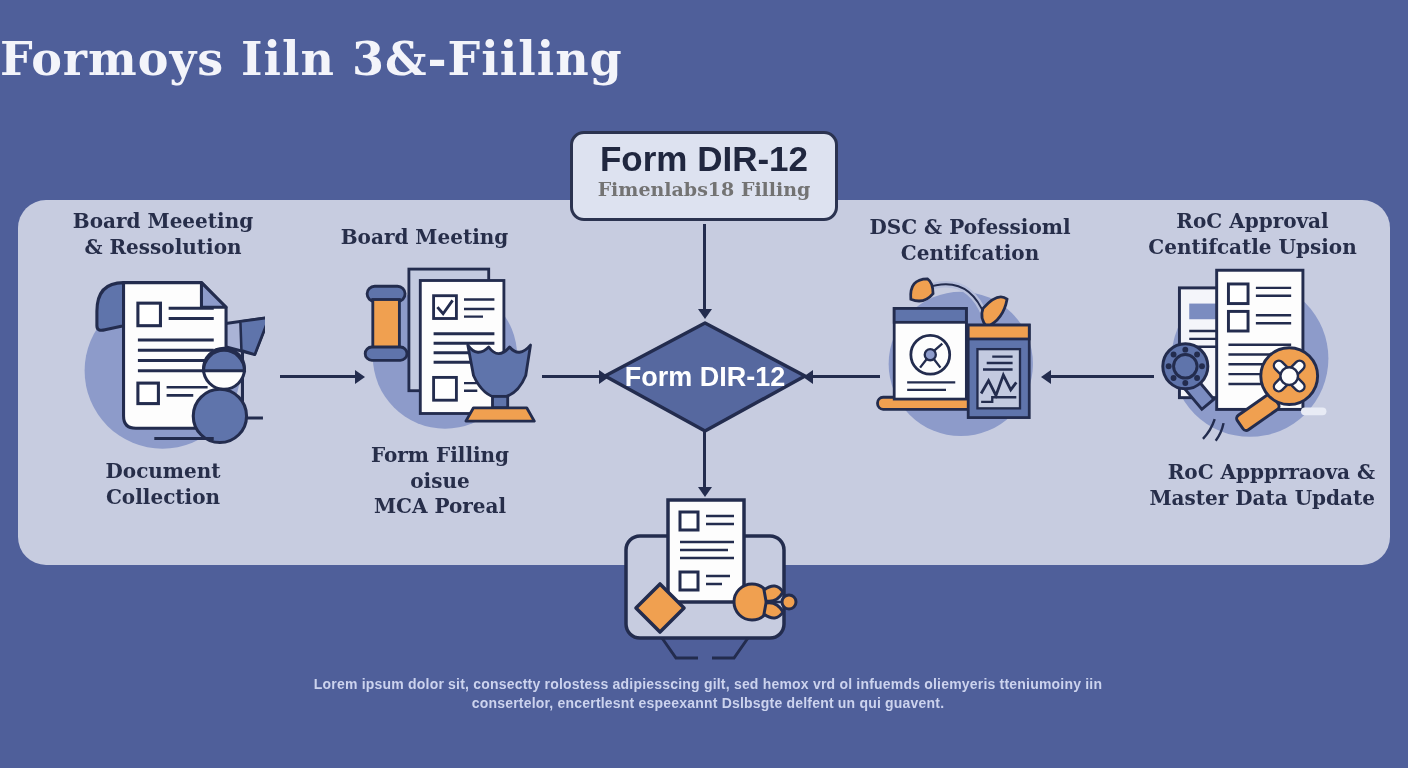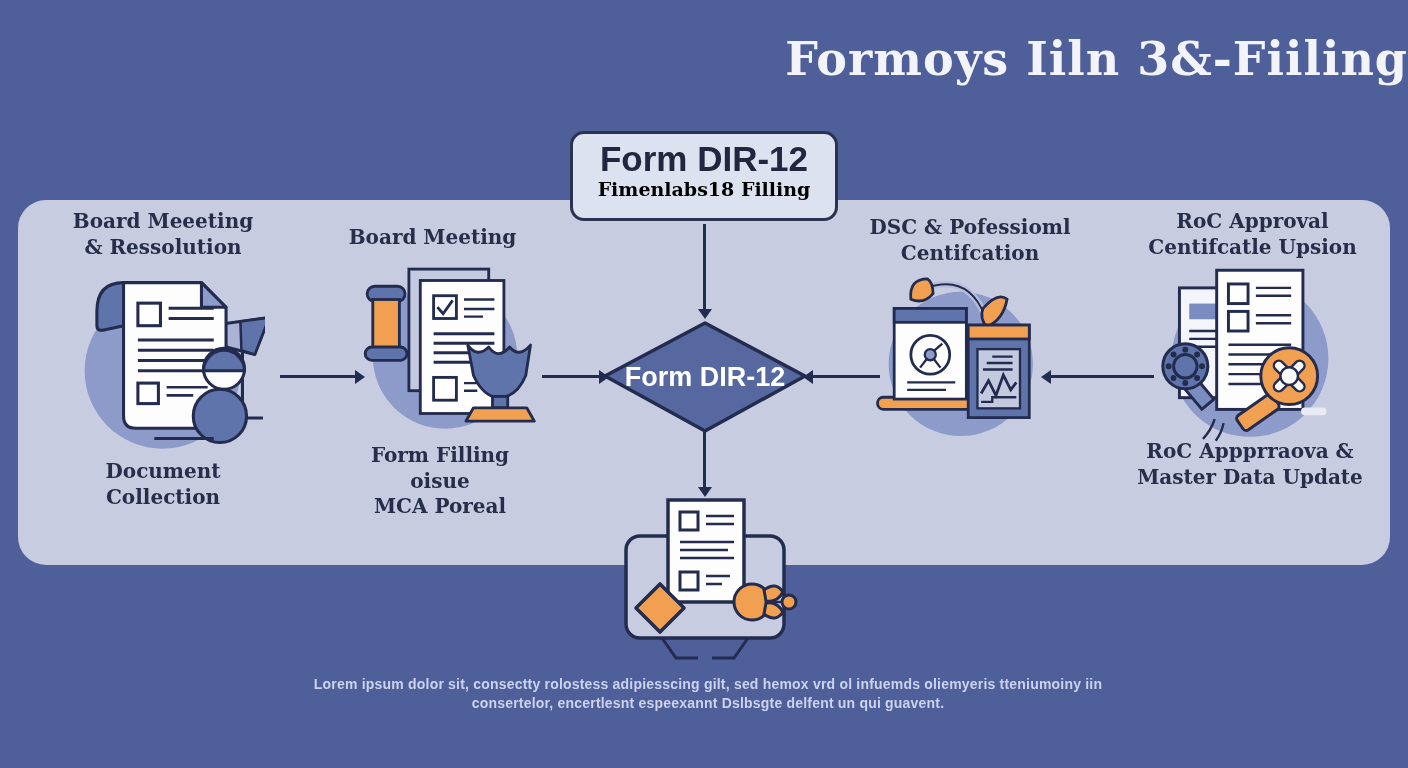--- a/index.html
+++ b/index.html
@@ -1,40 +1,40 @@
 <!DOCTYPE html>
 <html><head>
 <meta charset="utf-8">
 <style>
   html,body{margin:0;padding:0;background:#4f5f9a;}
   .stage{position:relative;width:1408px;height:768px;background:#4f5f9a;overflow:hidden;
          font-family:"Liberation Sans",sans-serif;}
-  .title{position:absolute;top:32px;left:0;right:0;text-align:right;
+  .title{position:absolute;top:32px;left:0;right:0;text-align:left;
          font-family:"DejaVu Serif",serif;font-weight:bold;font-size:46px;
          color:#f3f4fa;letter-spacing:1px;}
   .top-box{position:absolute;left:570px;top:131px;width:268px;height:90px;
            background:#dde2f0;border:3px solid #2b3350;border-radius:14px;
            text-align:center;box-sizing:border-box;z-index:3;}
   .top-box-title{margin-top:7px;font-size:35px;font-weight:bold;color:#20273f;
                  font-family:"Liberation Sans",sans-serif;line-height:1.05;}
-  .top-box-sub{font-size:19px;font-weight:bold;color:#000000;
+  .top-box-sub{font-size:19px;font-weight:bold;color:#737373;
                font-family:"DejaVu Serif",serif;}
   .panel{position:absolute;left:18px;top:200px;width:1372px;height:365px;
          background:#c7cce0;border-radius:28px;z-index:1;}
   .hdr,.cap{position:absolute;text-align:center;font-family:"DejaVu Serif",serif;
             font-weight:bold;color:#272e4a;font-size:20px;line-height:1.28;
             white-space:pre-line;z-index:4;}
   .hdr-1{left:48px;top:209px;width:230px;}
-  .hdr-2{left:330px;top:225px;width:205px;}
+  .hdr-2{left:322px;top:225px;width:205px;}
   .hdr-3{left:850px;top:215px;width:240px;}
   .hdr-4{left:1130px;top:209px;width:245px;}
   .cap-1{left:63px;top:459px;width:200px;}
   .cap-2{left:340px;top:443px;width:200px;}
   .cap-3{left:825px;top:474px;width:280px;font-size:19px;}
-  .cap-4{left:1125px;top:439px;width:250px;}
+  .cap-4{left:1125px;top:460px;width:250px;text-align:right;}
   .icon{position:absolute;z-index:4;}
   .icon-1{left:60px;top:266px;width:205px;height:185px;}
   .icon-2{left:350px;top:258px;width:190px;height:178px;}
   .icon-3{left:872px;top:266px;width:185px;height:182px;}
   .icon-4{left:1152px;top:258px;width:196px;height:196px;}
   .icon-5{left:598px;top:496px;width:214px;height:175px;}
   .icon svg{width:100%;height:100%;display:block;}
   .diamond-wrap{position:absolute;left:600px;top:318px;width:210px;height:118px;z-index:4;}
   .diamond-label{position:absolute;left:600px;top:318px;width:210px;height:118px;
                  display:flex;align-items:center;justify-content:center;

